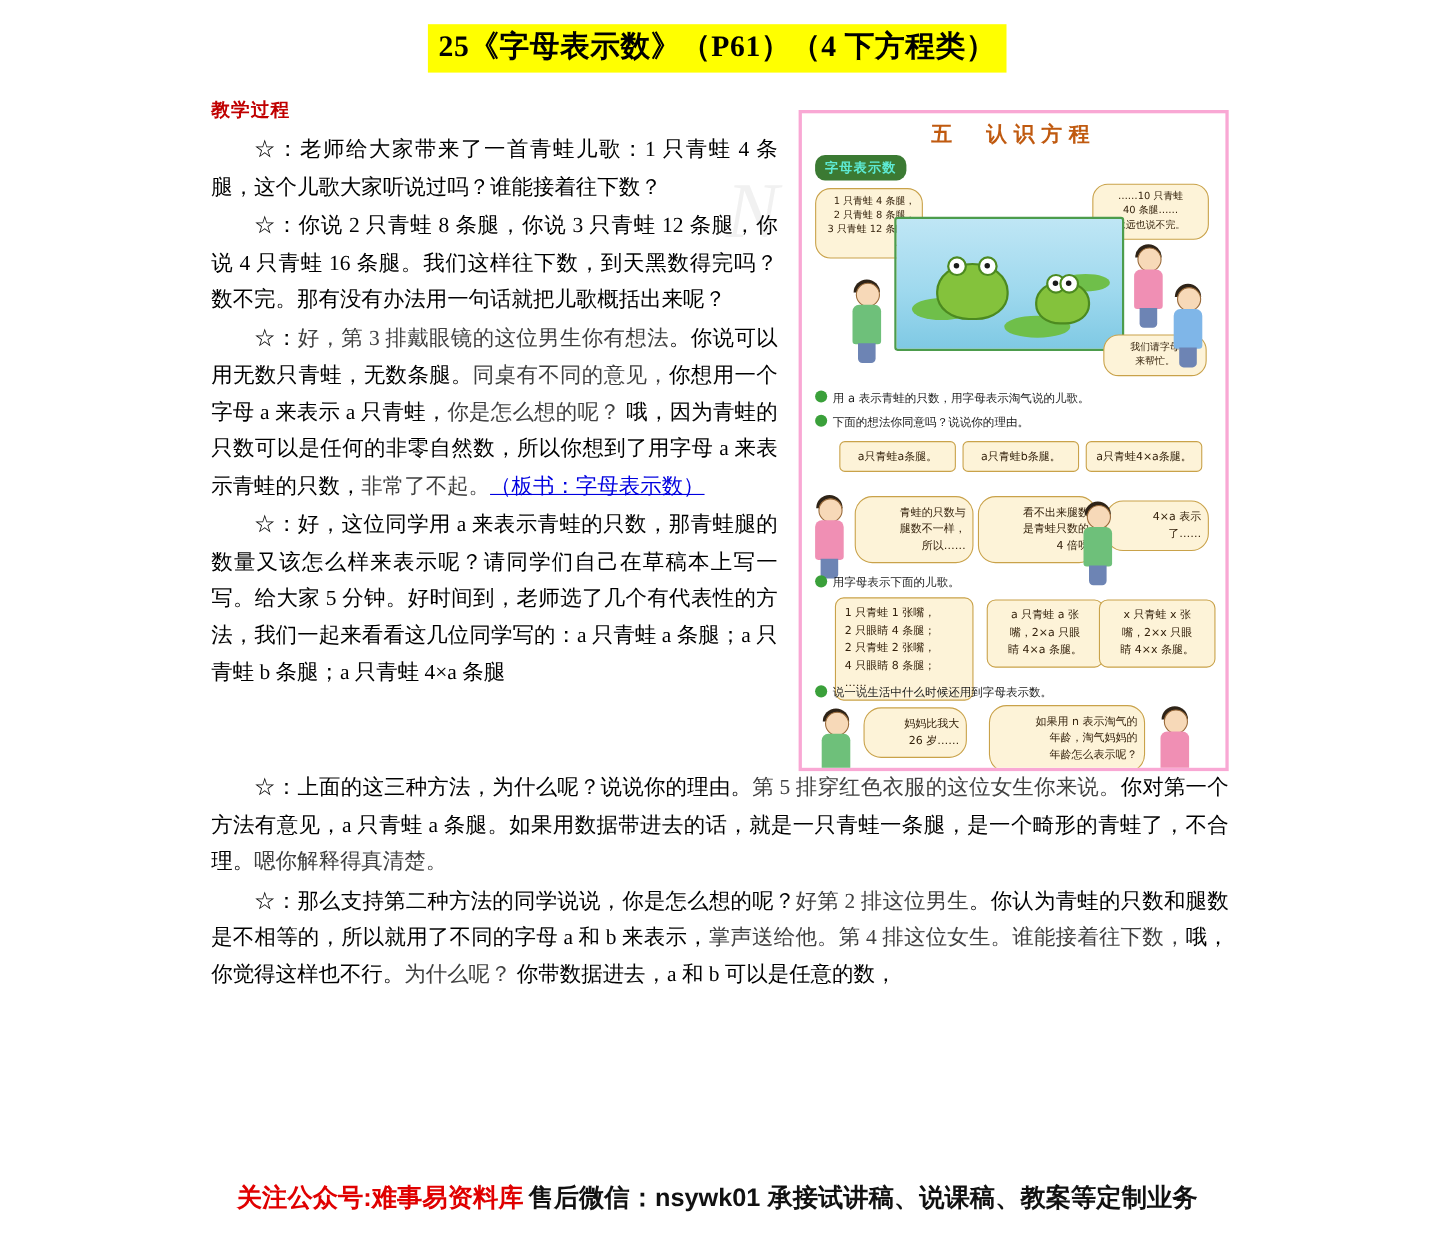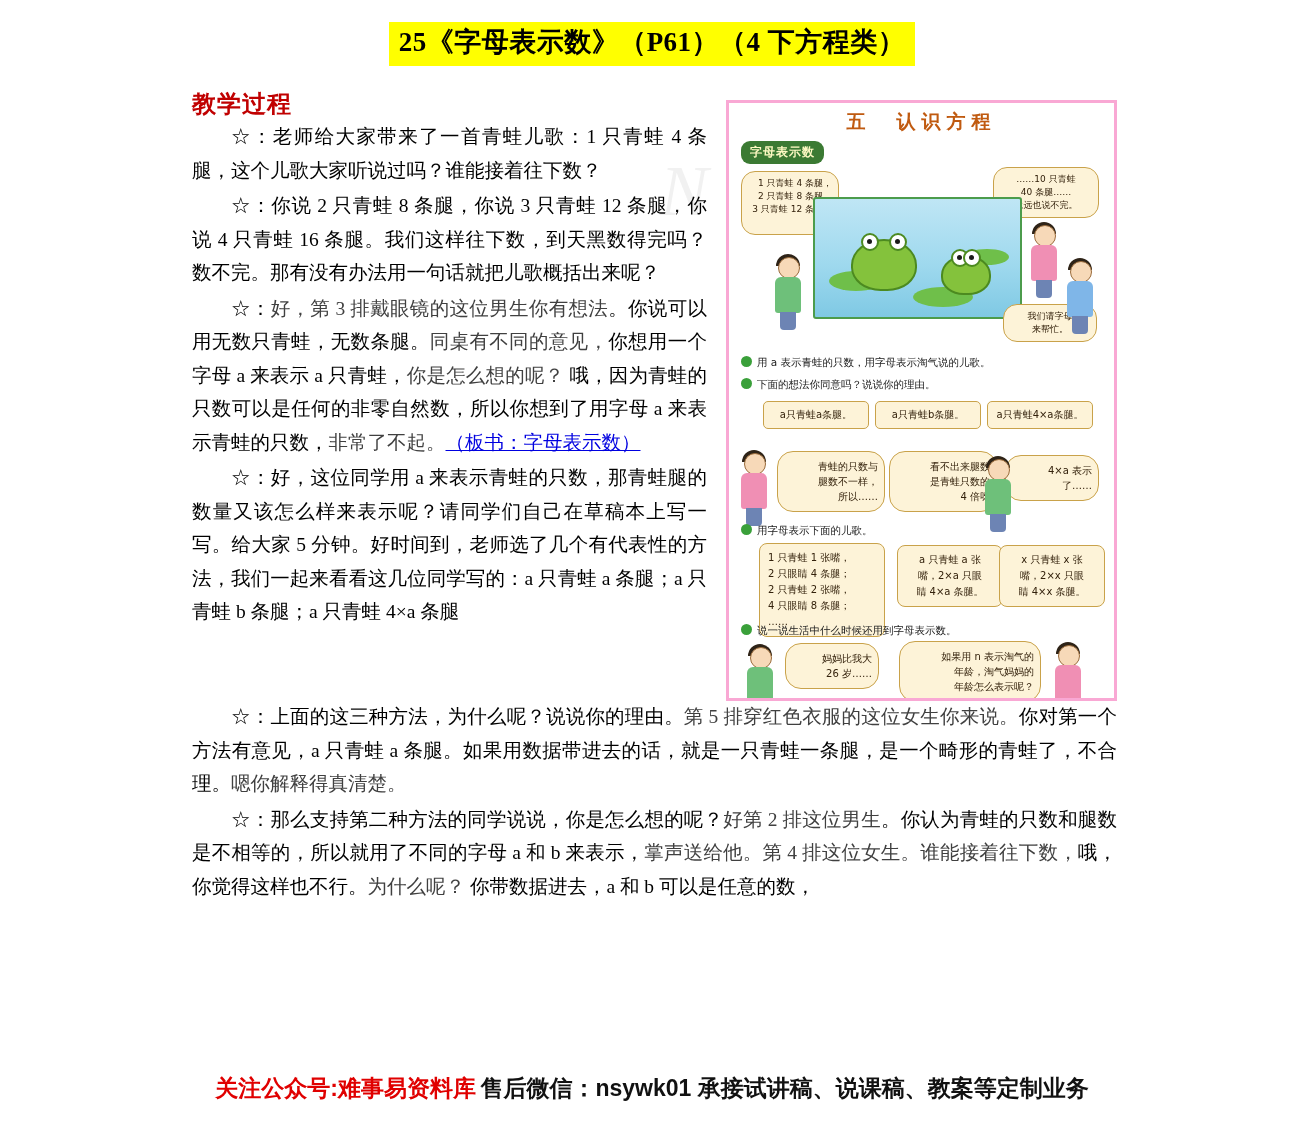--- a/index.html
+++ b/index.html
@@ -32,21 +32,21 @@
     font-weight: bold;
     letter-spacing: 0.5px;
     padding: 4px 10px 6px 10px;
     line-height: 1.25;
   }
   
   .section-heading {
     position: absolute;
     left: 192px;
     top: 88px;
-    font-size: 24px;
+    font-size: 17px;
     font-weight: bold;
     color: #c00000;
     letter-spacing: 1px;
   }
   
   .col-left {
     position: absolute;
     left: 192px;
     top: 120px;
     width: 515px;
@@ -95,21 +95,21 @@
     font-weight: bold;
     color: #c05a10;
     letter-spacing: 6px;
     padding-top: 6px;
   }
   .fig-tag {
     position: absolute;
     left: 12px;
     top: 38px;
     background: #3b7a33;
-    color: #fef9c3;
+    color: #5eead4;
     font-size: 12px;
     font-weight: bold;
     border-radius: 9px;
     padding: 3px 9px;
     letter-spacing: 1px;
   }
   .scene {
     position: absolute;
     left: 12px;
     top: 62px;

